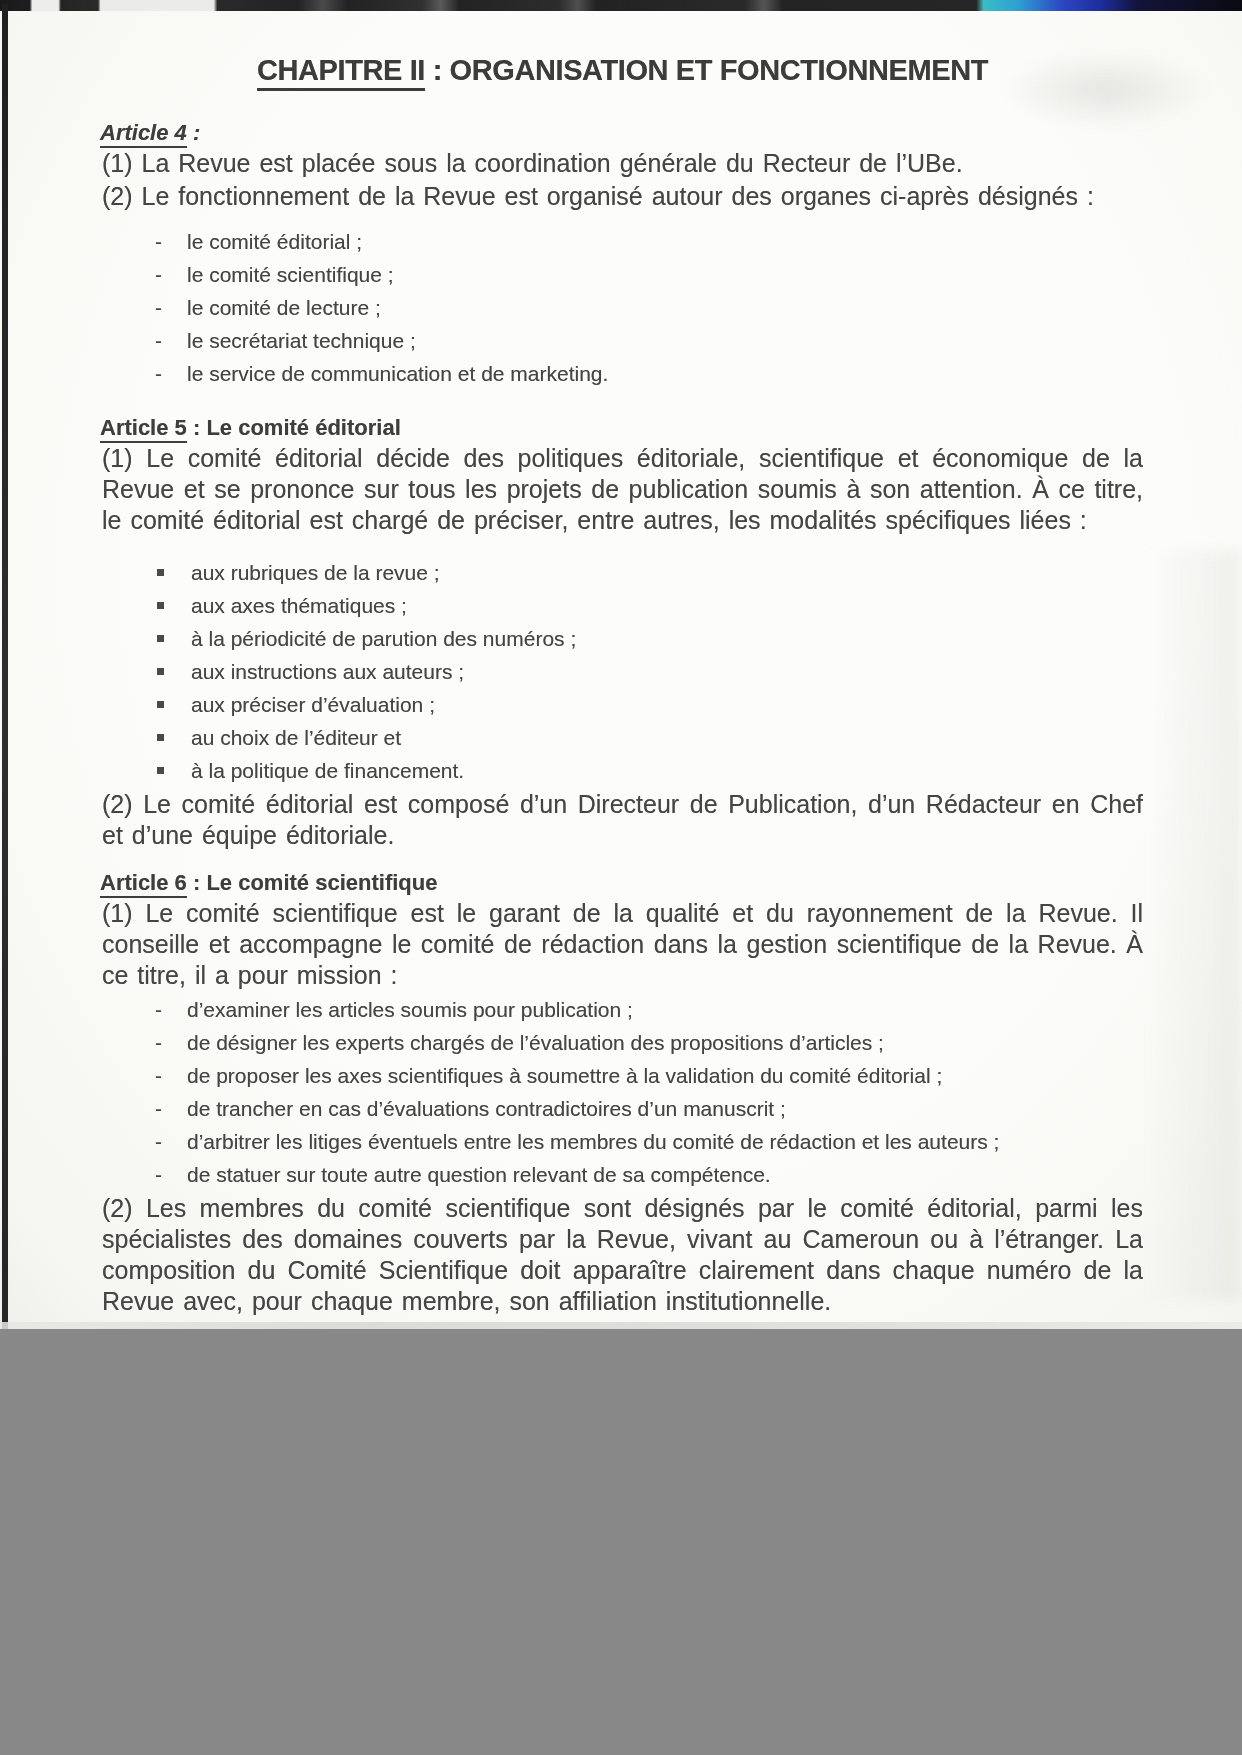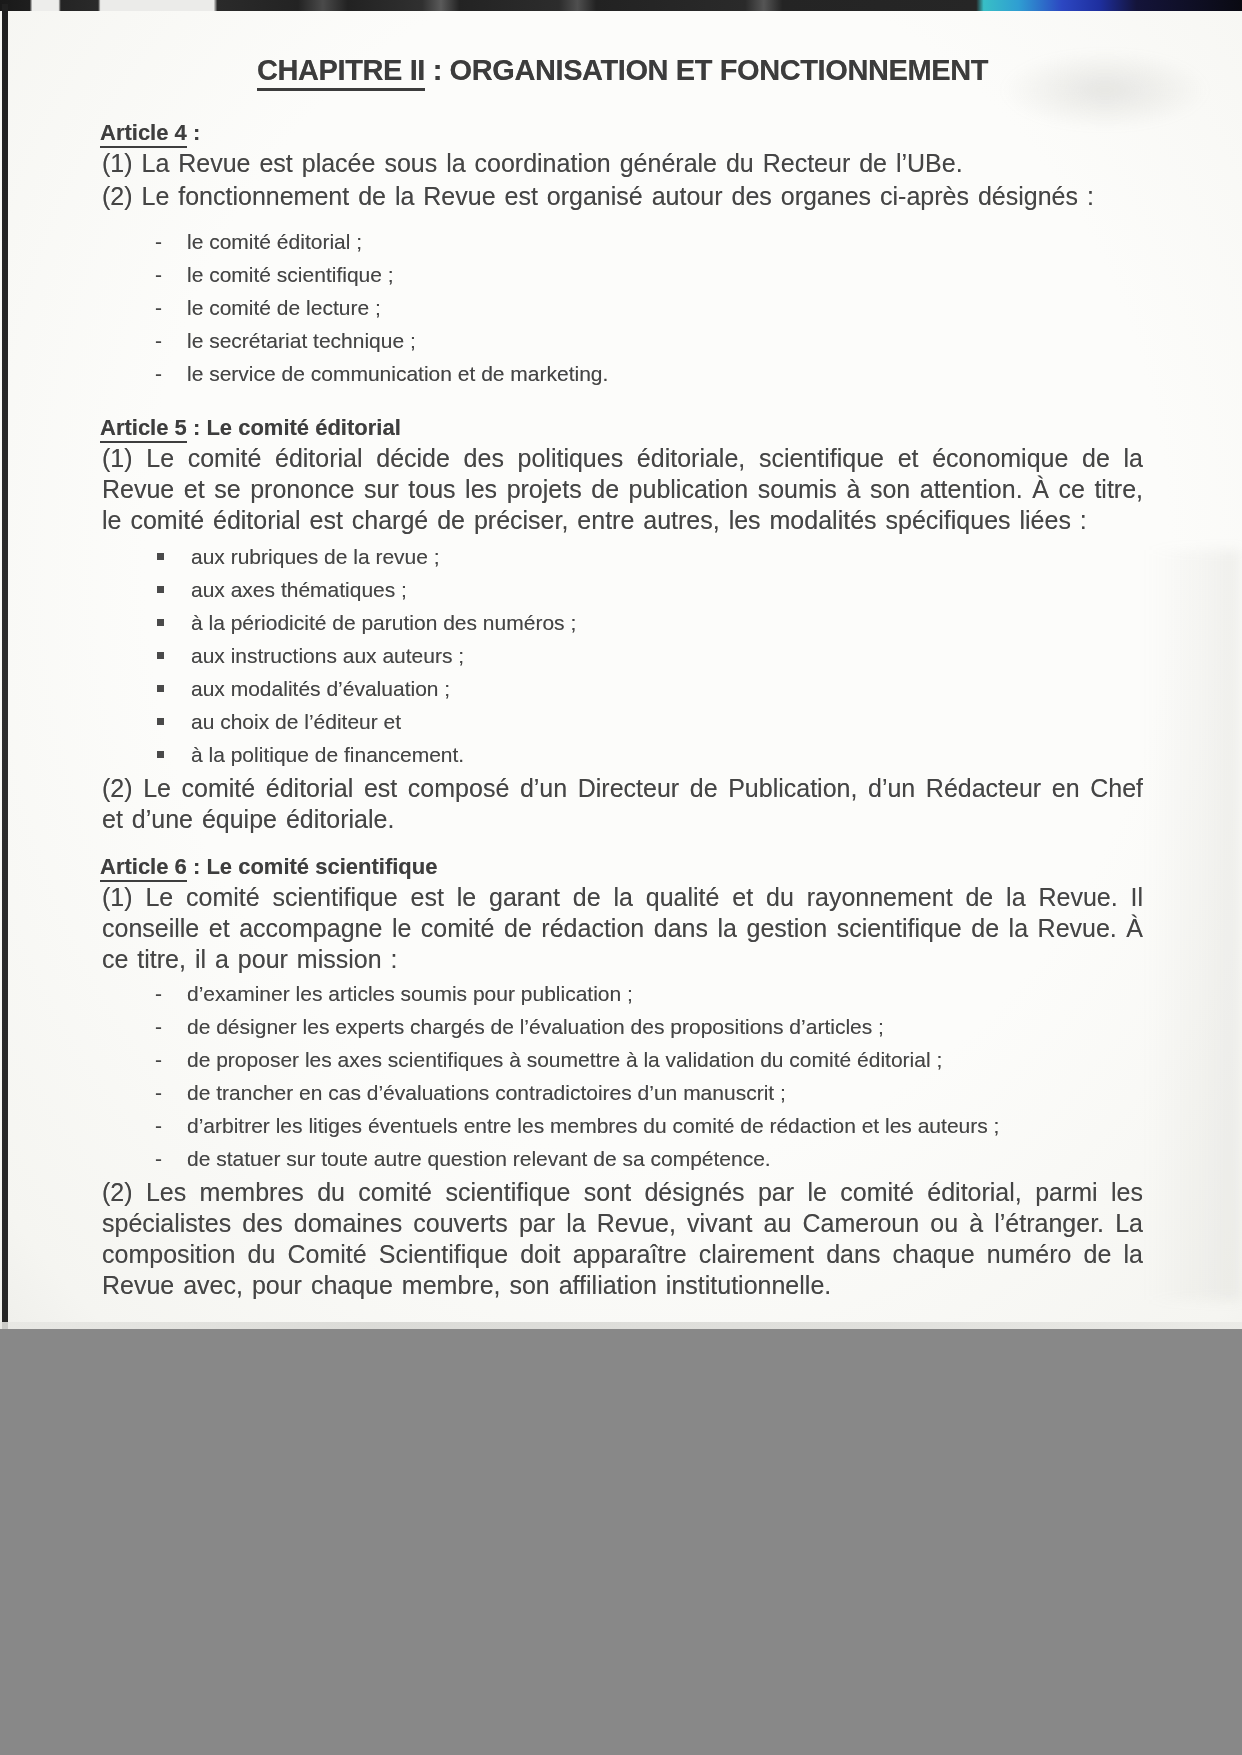--- a/index.html
+++ b/index.html
@@ -70,21 +70,21 @@
     color:#3c3c3c;
     text-shadow:0 0 .6px rgba(55,55,55,.6);
   }
   .doc-title .u{border-bottom:3px solid #3c3c3c;padding-bottom:2px;}
   .article-heading{
     margin:0;
     font-size:22px;font-weight:bold;color:#3e3e3e;
     text-shadow:0 0 .5px rgba(55,55,55,.5);
   }
   .article-heading .u{border-bottom:2.5px solid #3e3e3e;padding-bottom:1px;}
-  .h-a4{margin-top:33px;}
+  .h-a4{margin-top:33px;font-style:italic;}
   .h-a5{margin-top:25px;}
   .h-a6{margin-top:19px;}
   p.body{
     margin:2px;
     font-size:25px;line-height:31px;
     text-align:justify;word-spacing:2px;
     text-shadow:0 0 .5px rgba(60,60,60,.45);
   }
   .mt-a{margin-top:19px;}
   .mt-b{margin-top:21px;}
@@ -92,21 +92,21 @@
   .mt-d{margin-top:25px;}
   .mt-e{margin-top:15px;}
   ul.doc-list{
     list-style:none;margin:0;padding:0;
     font-size:21px;
     text-shadow:0 0 .5px rgba(60,60,60,.45);
   }
   ul.dash-list{margin-top:13px;}
   ul.dash-list li{position:relative;padding-left:87px;line-height:33px;}
   ul.dash-list li::before{content:"-";position:absolute;left:55px;top:0;}
-  ul.square-list{margin-top:4px;}
+  ul.square-list{margin-top:20px;}
   ul.square-list li{position:relative;padding-left:91px;line-height:33px;}
   ul.square-list li::before{
     content:"";position:absolute;left:57px;top:13px;width:7px;height:7px;background:#4a4a4a;
   }
   ul.dash-list-6{margin-top:2px;}
   
   .footer{position:absolute;left:0;top:1642px;width:1242px;height:113px;}
   .page-number{
     position:absolute;left:614px;top:38px;
     font-size:23px;color:#3a3a3a;letter-spacing:.5px;
@@ -147,21 +147,21 @@
 
     <h2 class="article-heading h-a5"><span class="u">Article 5</span><span> : Le comité éditorial</span></h2>
 
     <p class="body mt-b">(1) Le comité éditorial décide des politiques éditoriale, scientifique et économique de la Revue et se prononce sur tous les projets de publication soumis à son attention. À ce titre, le comité éditorial est chargé de préciser, entre autres, les modalités spécifiques liées :</p>
 
     <ul class="doc-list square-list">
       <li>aux rubriques de la revue ;</li>
       <li>aux axes thématiques ;</li>
       <li>à la périodicité de parution des numéros ;</li>
       <li>aux instructions aux auteurs ;</li>
-      <li>aux modalités d’évaluation ;</li>
+      <li>aux préciser d’évaluation ;</li>
       <li>au choix de l’éditeur et</li>
       <li>à la politique de financement.</li>
     </ul>
 
     <p class="body mt-c">(2) Le comité éditorial est composé d’un Directeur de Publication, d’un Rédacteur en Chef et d’une équipe éditoriale.</p>
 
 
 
     <h2 class="article-heading h-a6"><span class="u">Article 6</span><span> : Le comité scientifique</span></h2>
 

